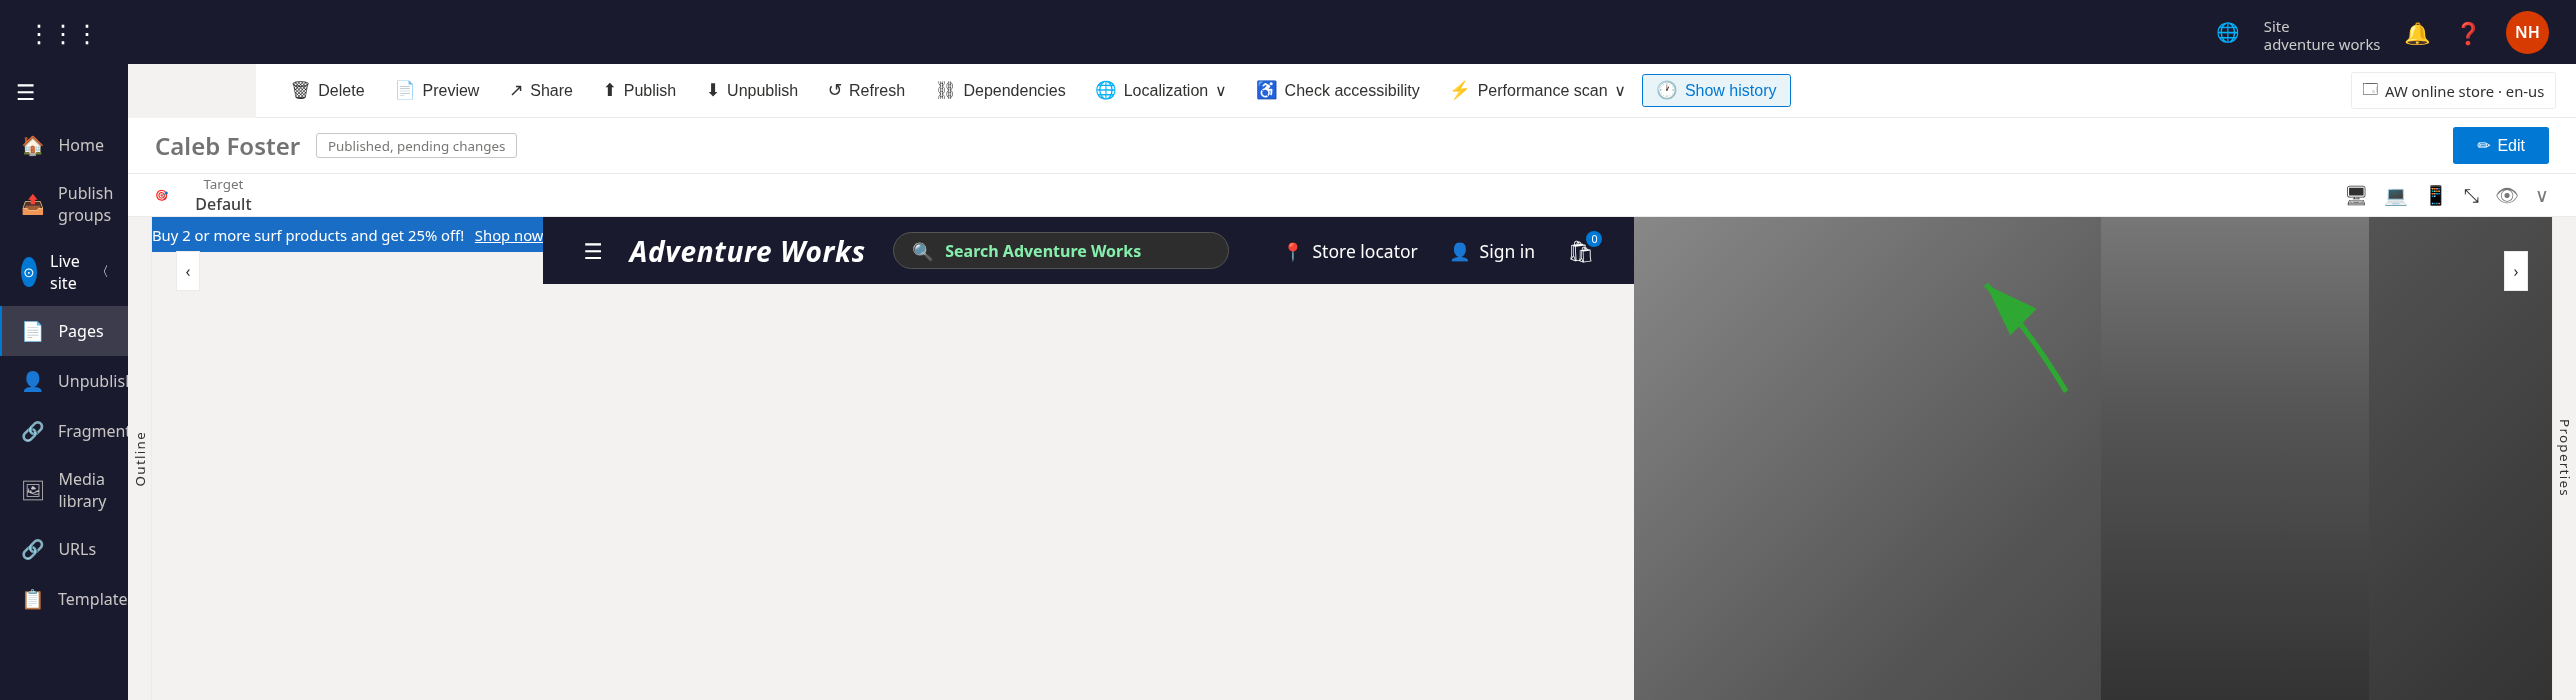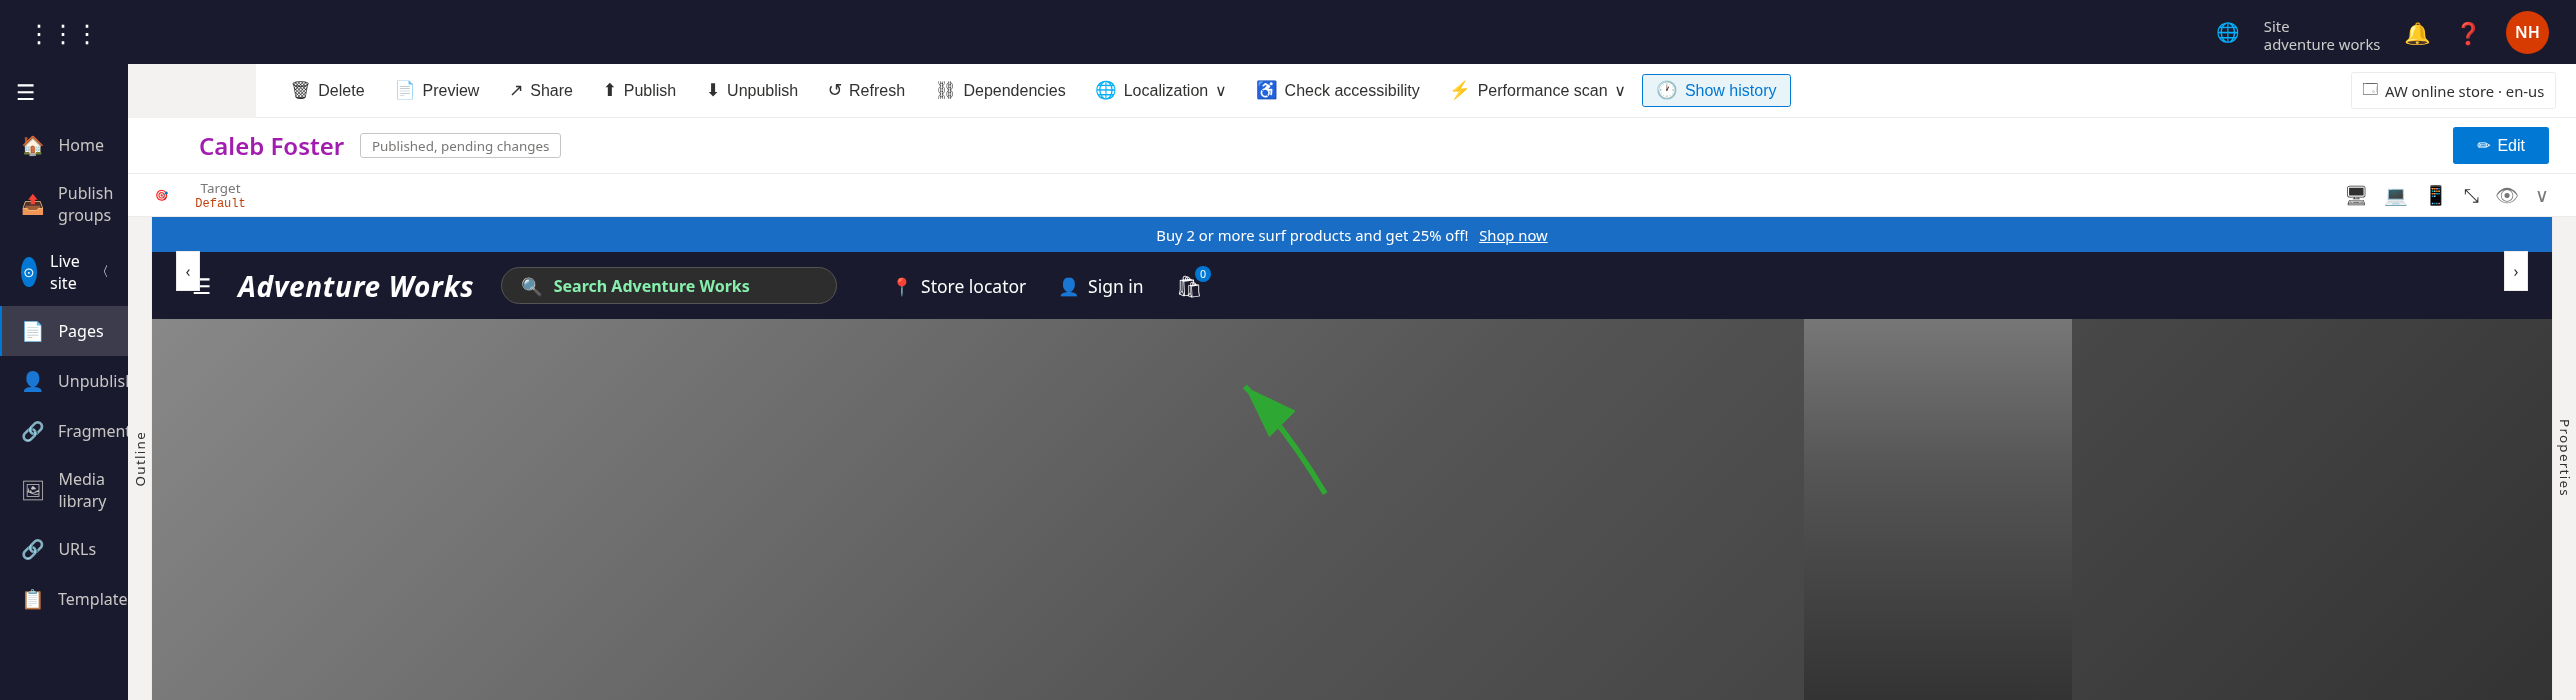--- a/index.html
+++ b/index.html
@@ -166,22 +166,21 @@
       height: 56px;
       display: flex;
       align-items: center;
       padding: 0 27px;
       gap: 16px;
       border-bottom: 0.7px solid #edebe9;
     }
     .page-title {
       font-size: 24px;
       font-weight: 600;
-      color: #a21caf;
-      margin-left: 44px;
+      color: #737373;
     }
     .status-badge {
       font-size: 13.4px;
       color: #797775;
       border: 0.7px solid #c8c6c4;
       padding: 2.7px 10.7px;
       border-radius: 3px;
     }
     .page-header-spacer { flex: 1; }
     .edit-button {
@@ -201,21 +200,21 @@
     .target-row {
       background: white;
       height: 43px;
       display: flex;
       align-items: center;
       padding: 0 27px;
       gap: 27px;
       border-bottom: 0.7px solid #edebe9;
     }
     .target-label { font-size: 13.4px; color: #797775; text-align: center; }
-    .target-value { font-size: 12px; color: #c2410c; font-weight: 500; font-family: Liberation Mono, monospace; }
+    .target-value { font-size: 16px; color: #404040; font-weight: 500; }
     .target-spacer { flex: 1; }
     .view-controls {
       display: flex;
       align-items: center;
       gap: 16px;
     }
     .view-icon { font-size: 19px; color: #323130; cursor: pointer; }
     .view-expand { font-size: 19px; color: #323130; cursor: pointer; }
     .view-eye { font-size: 19px; color: #797775; cursor: pointer; }
 
@@ -272,21 +271,20 @@
       z-index: 10;
     }
     .arrow-left { left: 24px; }
     .arrow-right { right: 24px; }
 
     
     .site-preview {
       width: 100%;
       height: 100%;
       display: flex;
-      flex-direction: column;
     }
     .promo-bar {
       background: #1a6dc4;
       height: 35px;
       display: flex;
       align-items: center;
       justify-content: center;
       gap: 10.7px;
     }
     .promo-text {

